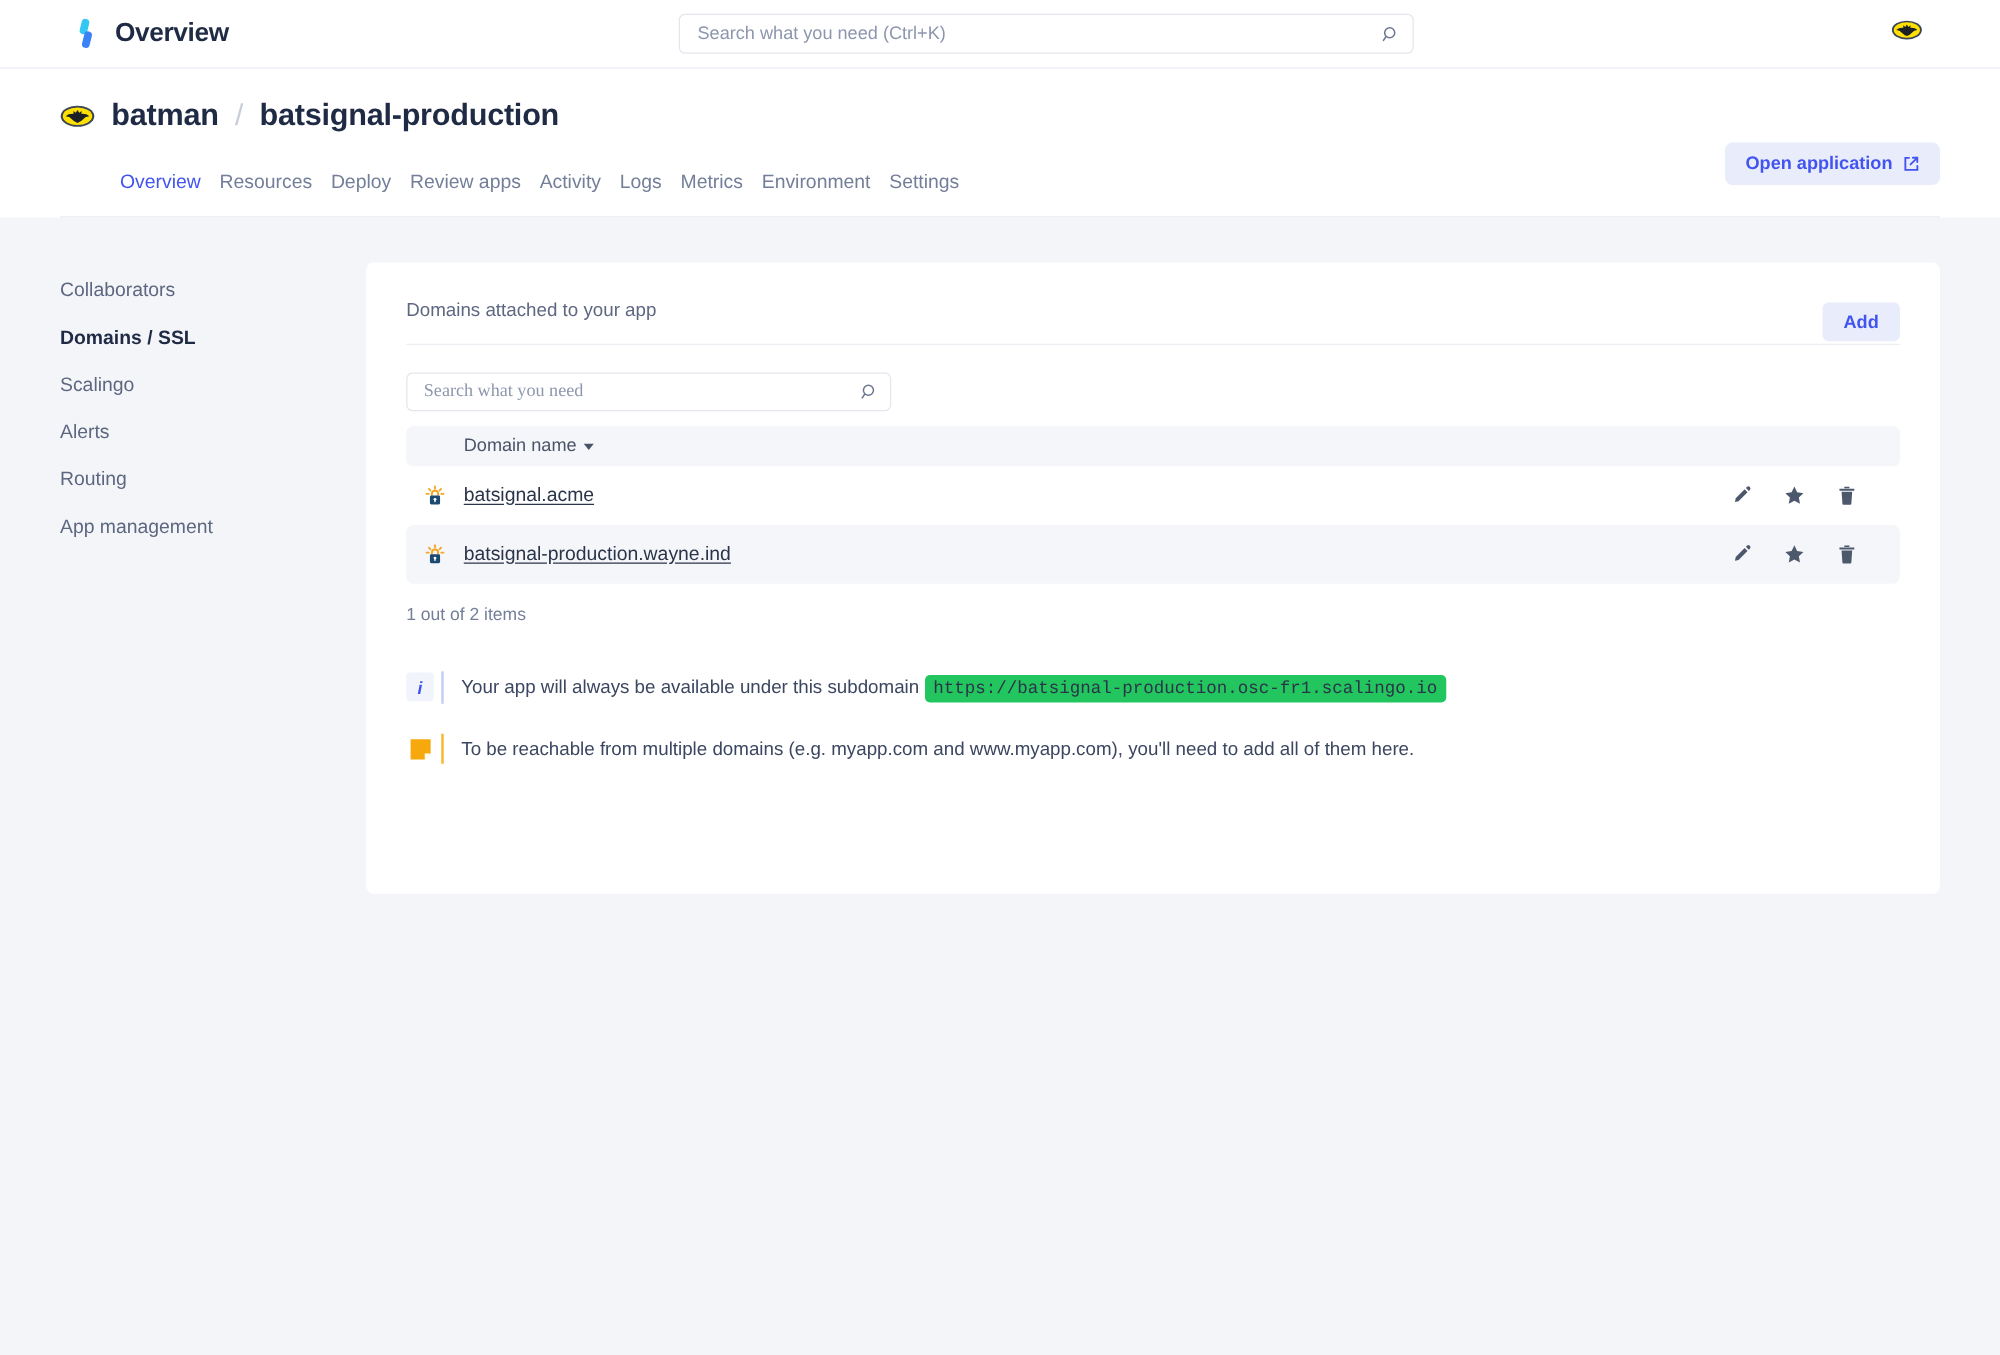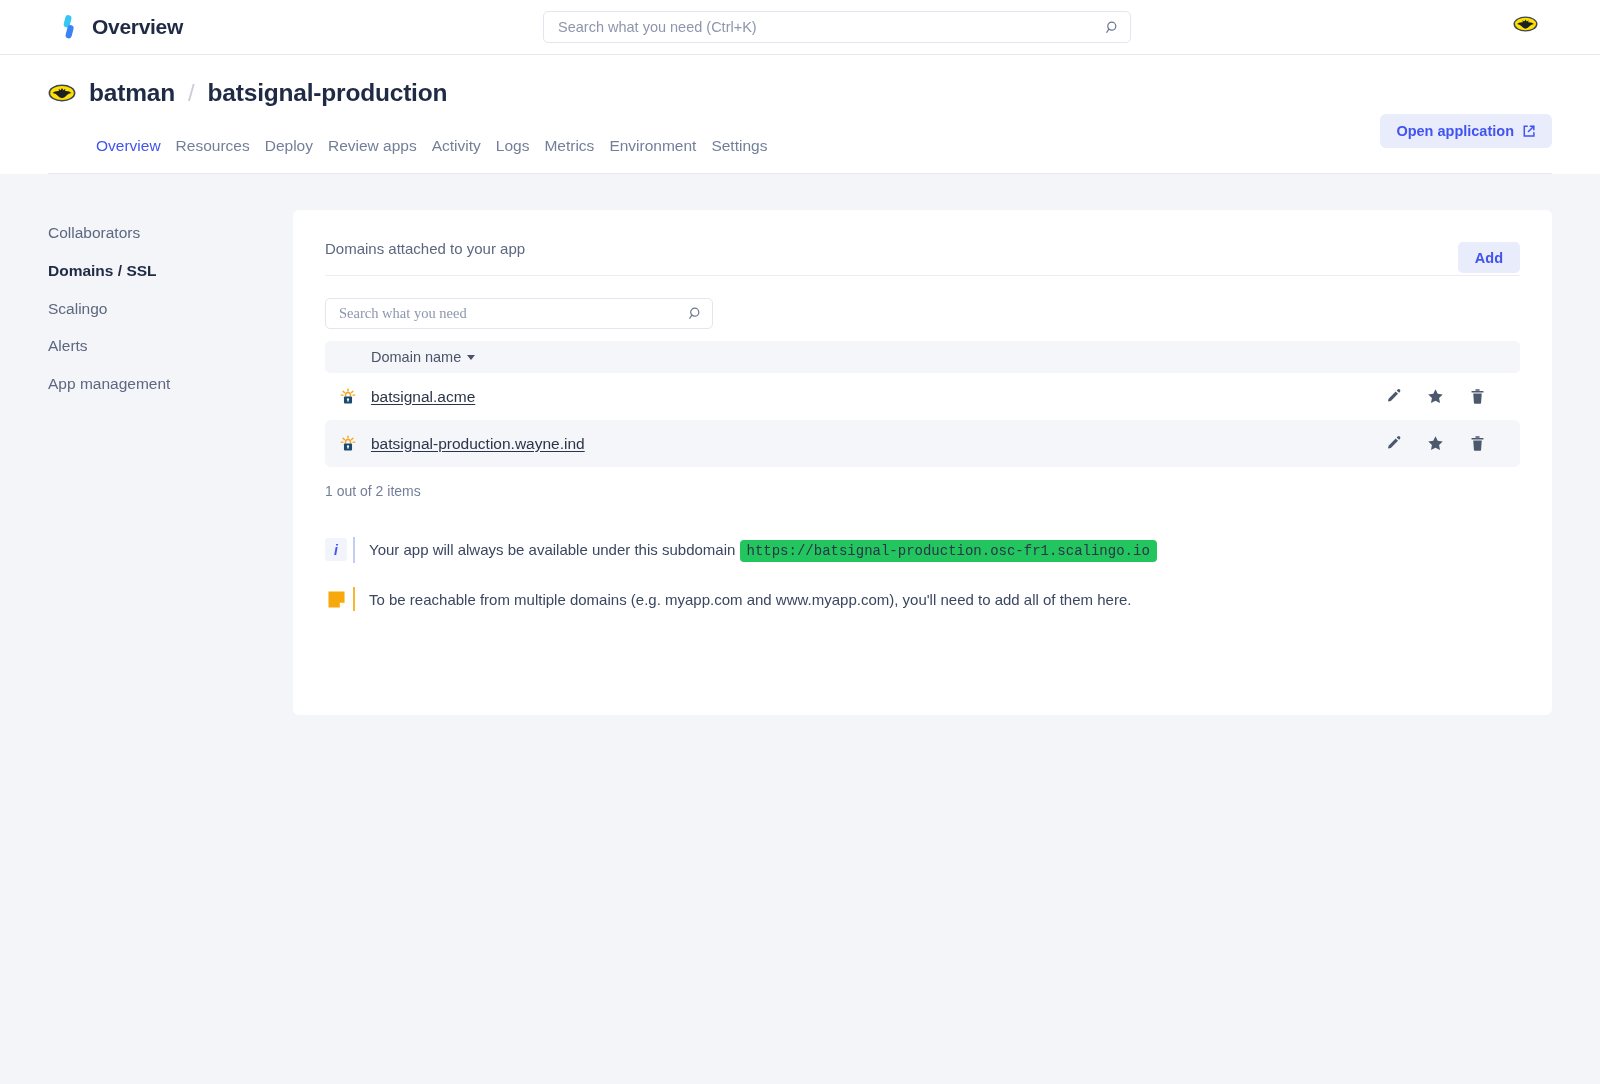--- a/index.html
+++ b/index.html
@@ -389,20 +389,21 @@
   </div>
 </div>
 
 <div class="body-wrap">
 
   <div class="sidenav">
     <div class="sidenav-item">Collaborators</div>
     <div class="sidenav-item active">Domains / SSL</div>
     <div class="sidenav-item">Scalingo</div>
     <div class="sidenav-item">Alerts</div>
+    <div class="sidenav-item">Routing</div>
     <div class="sidenav-item">App management</div>
   </div>
 
   <div class="card">
 
     <div class="card-head">
       <p class="card-sub">Domains attached to your app</p>
       <button class="add-btn">Add</button>
     </div>
 

